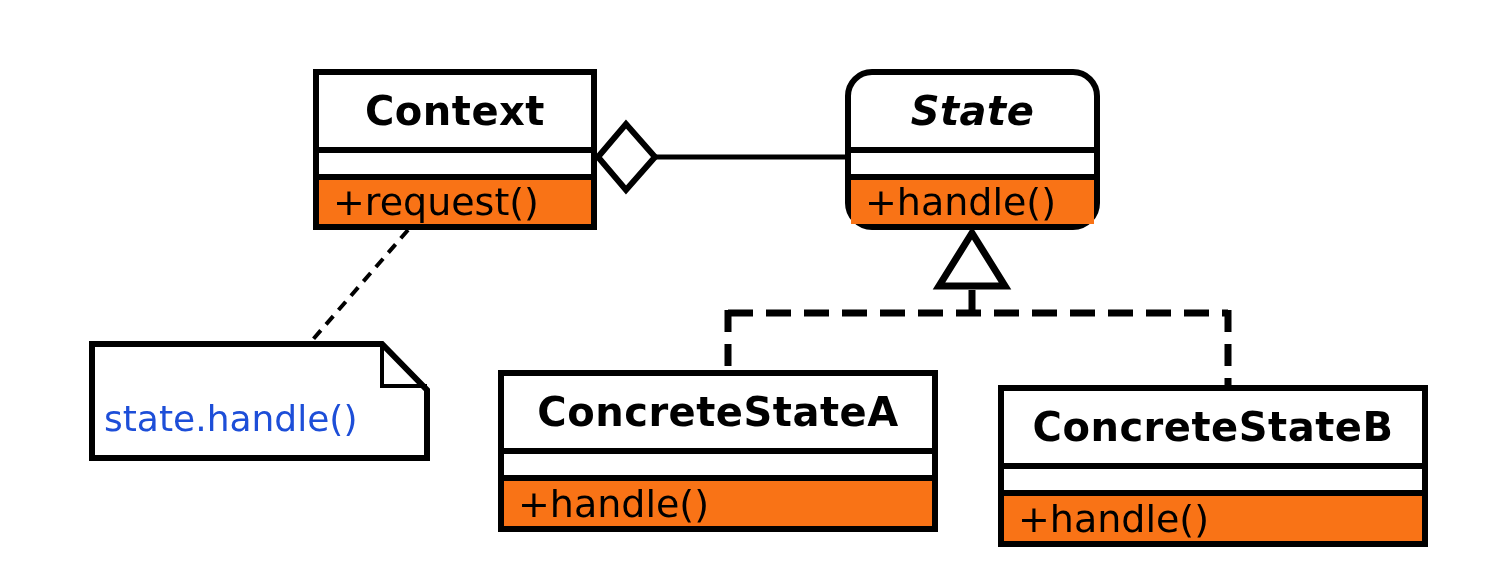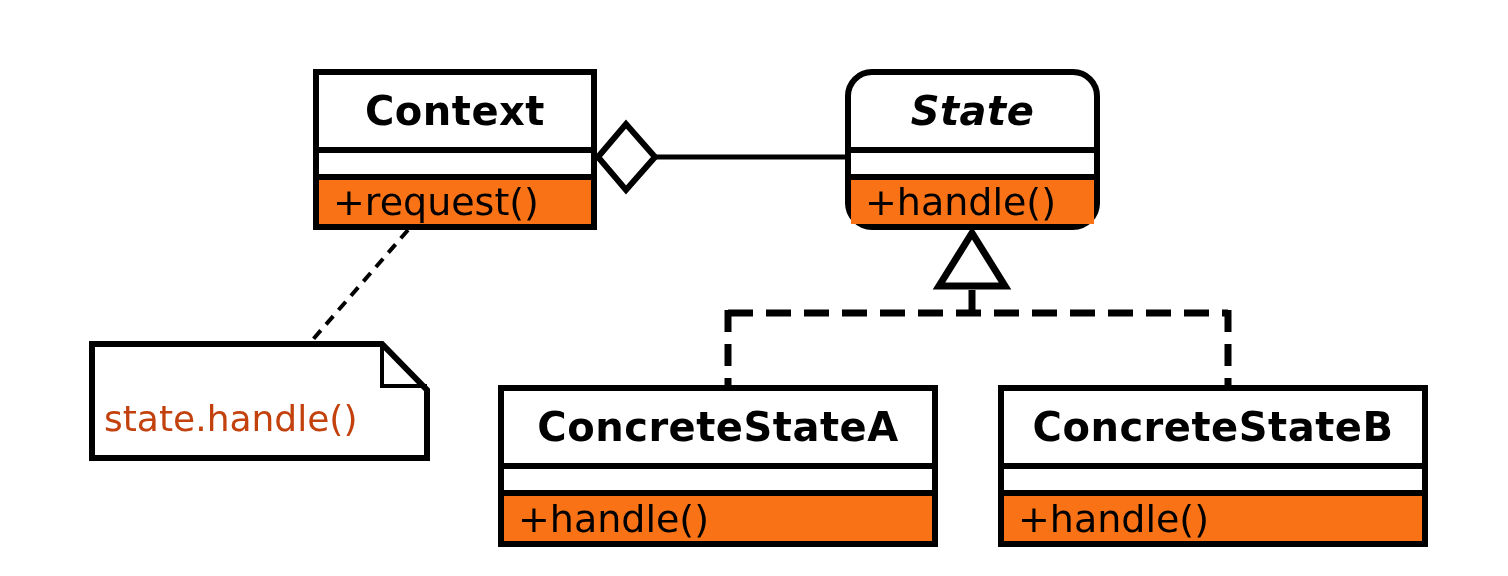--- a/index.html
+++ b/index.html
@@ -54,29 +54,29 @@
     box-sizing: border-box;
     border-top: 6px solid #000000;
     display: flex;
     align-items: center;
     padding-left: 14px;
     font-size: 38px;
     background: #f97316;
   }
   #box-context      { left: 313px; top:  69px; width: 284px; height: 161px; }
   #box-state        { left: 845px; top:  69px; width: 255px; height: 161px; border-radius: 27px; }
-  #box-concrete-a   { left: 498px; top: 385px; width: 440px; height: 162px; }
+  #box-concrete-a   { left: 498px; top: 370px; width: 440px; height: 162px; }
   #box-concrete-b   { left: 998px; top: 385px; width: 430px; height: 162px; }
   .note-text {
     position: absolute;
     z-index: 3;
     left: 104px;
     top: 398px;
     font-size: 36px;
-    color: #c2410c;
+    color: #1d4ed8;
     white-space: nowrap;
   }
 </style>
 </head>
 <body>
 
 <div class="stage">
 
   <svg class="connectors" width="1508" height="576" viewBox="0 0 1508 576">
 

